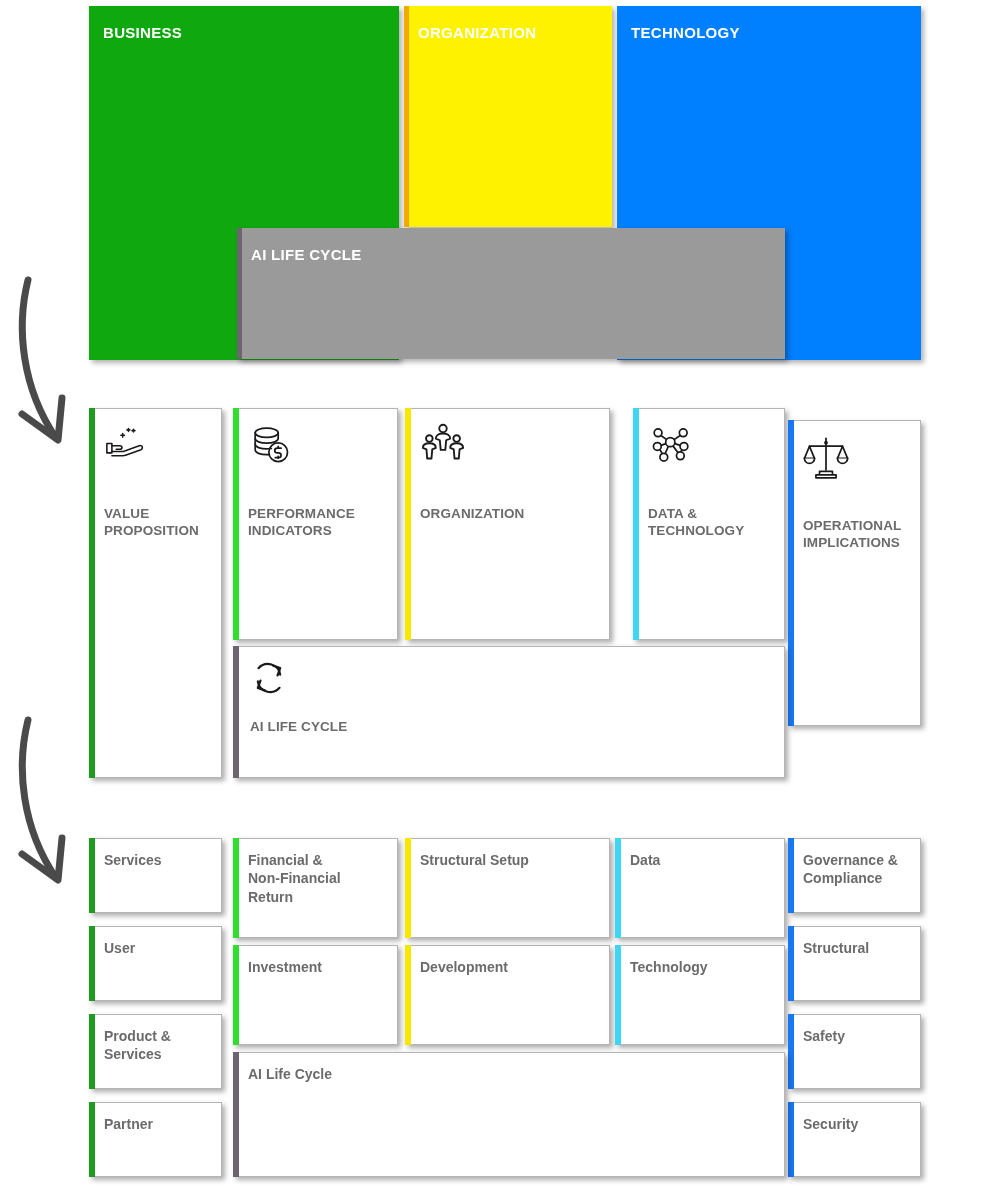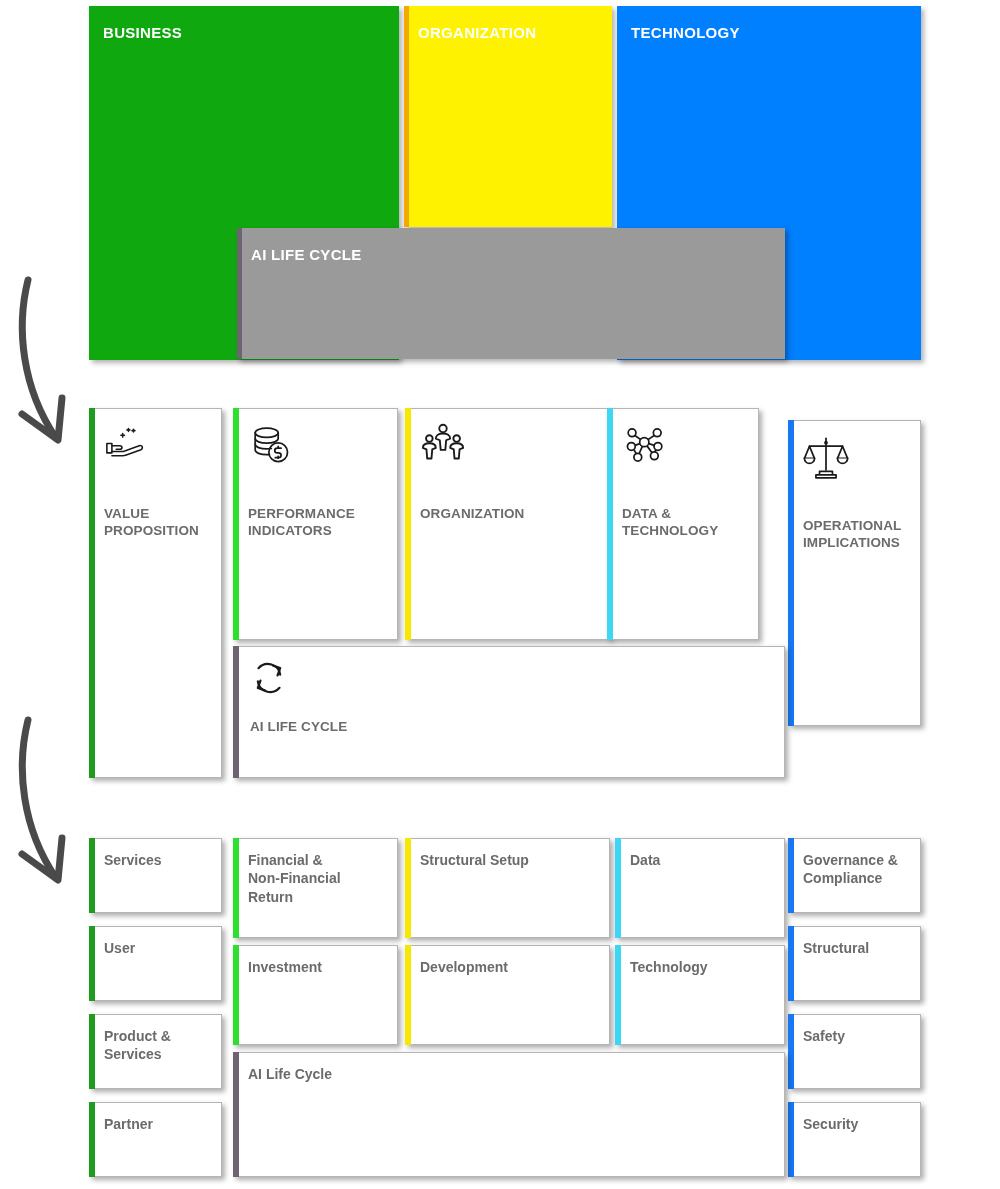--- a/index.html
+++ b/index.html
@@ -171,21 +171,21 @@
       <circle cx="13" cy="23" r="4.6"></circle>
       <path d="M4 36 c0 -4.2 4 -6.4 9 -6.4 s9 2.2 9 6.4 l-5 2.2 -1 12.6
                h-6 L9 38.2z"></path>
       <circle cx="51" cy="23" r="4.6"></circle>
       <path d="M42 36 c0 -4.2 4 -6.4 9 -6.4 s9 2.2 9 6.4 l-5 2.2 -1 12.6
                h-6 L47 38.2z"></path>
     </svg>
         </div>
         <div class="t2-title">ORGANIZATION</div>
       </div>
-      <div class="abs card" style="left: 607px; top: 408px; width: 152px; height: 232px;">
+      <div class="abs card" style="left: 633px; top: 408px; width: 152px; height: 232px;">
         <div class="card-stripe" style="background: rgb(62, 214, 245);"></div>
         <div class="card-icon">
     <svg viewBox="0 0 64 64" fill="none" stroke="#1a1a1a" stroke-width="2.4" stroke-linecap="round" stroke-linejoin="round">
       <path d="M14 16 L31 28 L49 16 M14 16 L31 28 L14 34 M49 16 L31 28 L49 34
                M31 28 L22 48 M31 28 L44 46 M14 34 L22 48 M49 34 L44 46"></path>
       <circle cx="14" cy="15" r="5.4" fill="#fff"></circle>
       <circle cx="49" cy="15" r="5.4" fill="#fff"></circle>
       <circle cx="31" cy="28" r="6.4" fill="#fff"></circle>
       <circle cx="13" cy="34" r="5.4" fill="#fff"></circle>
       <circle cx="50" cy="34" r="5.4" fill="#fff"></circle>

